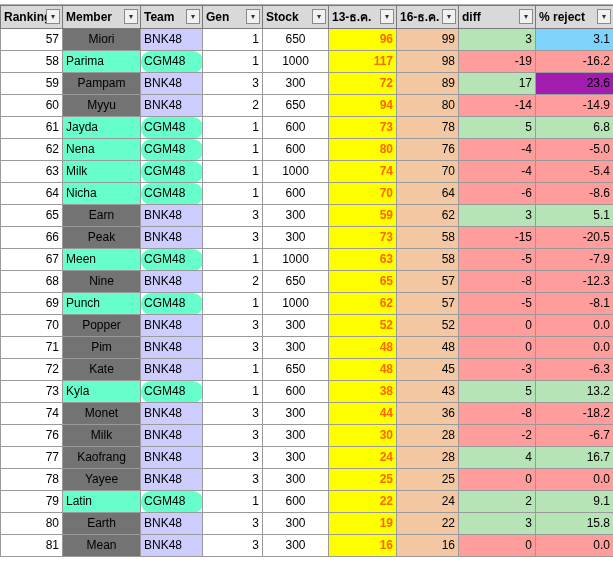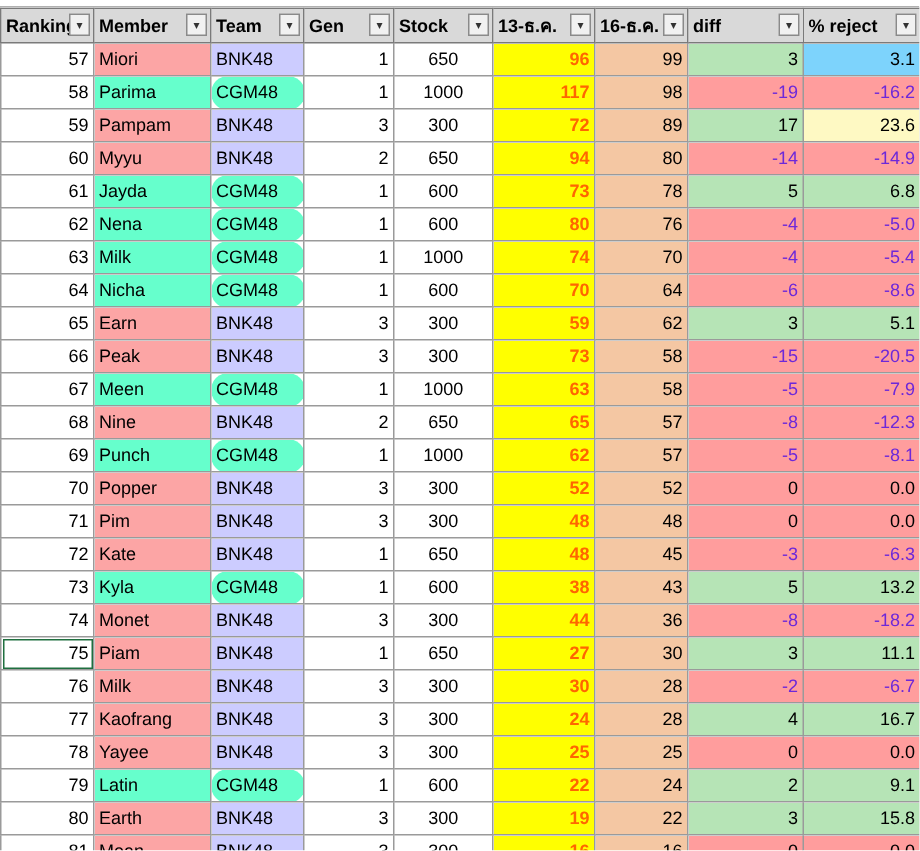--- a/index.html
+++ b/index.html
@@ -70,26 +70,26 @@
   .c-v16    { width: 62px;  text-align: right; }
   .c-diff   { width: 77px;  text-align: right; }
   .c-rej    { width: 78px;  text-align: right; }
 
   td.c-rank  { background: #ffffff; }
   td.c-gen   { background: #ffffff; }
   td.c-stock { background: #ffffff; }
 
   .bnk48 { background: #ccccff; }
   .cgm48 { background: #66ffcc; border-radius: 10px; }
-  .member-bnk { background: #fca5a5; }
+  .member-bnk { background: #737373; text-align: center; }
   .member-cgm { background: #66ffcc; }
 
   td.c-v13 { background: #ffff00; color: #ff6600; font-weight: bold; }
   td.c-v16 { background: #f4c7a3; }
-  td.neg   { color: #6d28d9; }
+  td.neg   { color: #000000; }
 
   .sel-outline {
     outline: 1px solid #1f6f3f;
     outline-offset: -2px;
   }
   .topcrop {
     height: 4px;
     background: #ffffff;
     border-bottom: 1px solid #b0b0b0;
     overflow: hidden;
@@ -142,21 +142,21 @@
         </tr>
         <tr>
           <td class="c-rank">59</td>
           <td class="c-member member-bnk">Pampam</td>
           <td class="c-team bnk48">BNK48</td>
           <td class="c-gen">3</td>
           <td class="c-stock">300</td>
           <td class="c-v13">72</td>
           <td class="c-v16">89</td>
           <td class="c-diff" style="background: rgb(182, 228, 182);">17</td>
-          <td class="c-rej" style="background: #fef9c3;">23.6</td>
+          <td class="c-rej" style="background: #a21caf;">23.6</td>
         </tr>
         <tr>
           <td class="c-rank">60</td>
           <td class="c-member member-bnk">Myyu</td>
           <td class="c-team bnk48">BNK48</td>
           <td class="c-gen">2</td>
           <td class="c-stock">650</td>
           <td class="c-v13">94</td>
           <td class="c-v16">80</td>
           <td class="c-diff neg" style="background: rgb(255, 157, 157);">-14</td>
@@ -310,31 +310,20 @@
           <td class="c-member member-bnk">Monet</td>
           <td class="c-team bnk48">BNK48</td>
           <td class="c-gen">3</td>
           <td class="c-stock">300</td>
           <td class="c-v13">44</td>
           <td class="c-v16">36</td>
           <td class="c-diff neg" style="background: rgb(255, 157, 157);">-8</td>
           <td class="c-rej neg" style="background: rgb(255, 157, 157);">-18.2</td>
         </tr>
         <tr>
-          <td class="c-rank sel-outline">75</td>
-          <td class="c-member member-bnk">Piam</td>
-          <td class="c-team bnk48">BNK48</td>
-          <td class="c-gen">1</td>
-          <td class="c-stock">650</td>
-          <td class="c-v13">27</td>
-          <td class="c-v16">30</td>
-          <td class="c-diff" style="background: rgb(182, 228, 182);">3</td>
-          <td class="c-rej" style="background: rgb(182, 228, 182);">11.1</td>
-        </tr>
-        <tr>
           <td class="c-rank">76</td>
           <td class="c-member member-bnk">Milk</td>
           <td class="c-team bnk48">BNK48</td>
           <td class="c-gen">3</td>
           <td class="c-stock">300</td>
           <td class="c-v13">30</td>
           <td class="c-v16">28</td>
           <td class="c-diff neg" style="background: rgb(255, 157, 157);">-2</td>
           <td class="c-rej neg" style="background: rgb(255, 157, 157);">-6.7</td>
         </tr>

